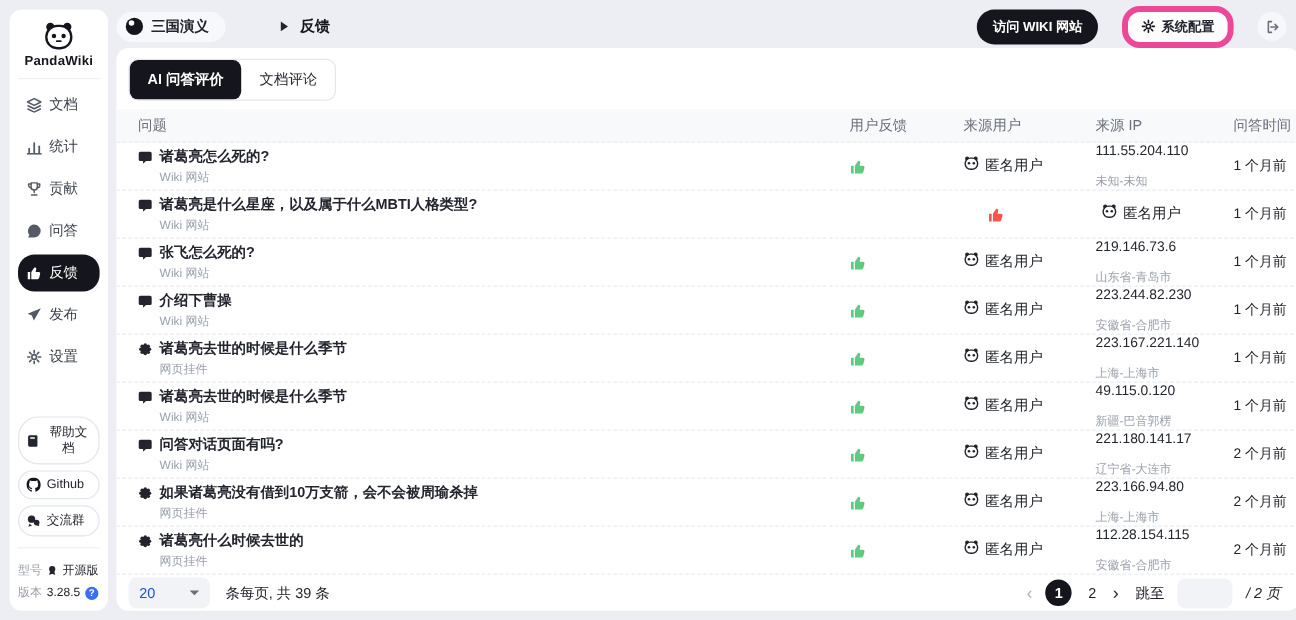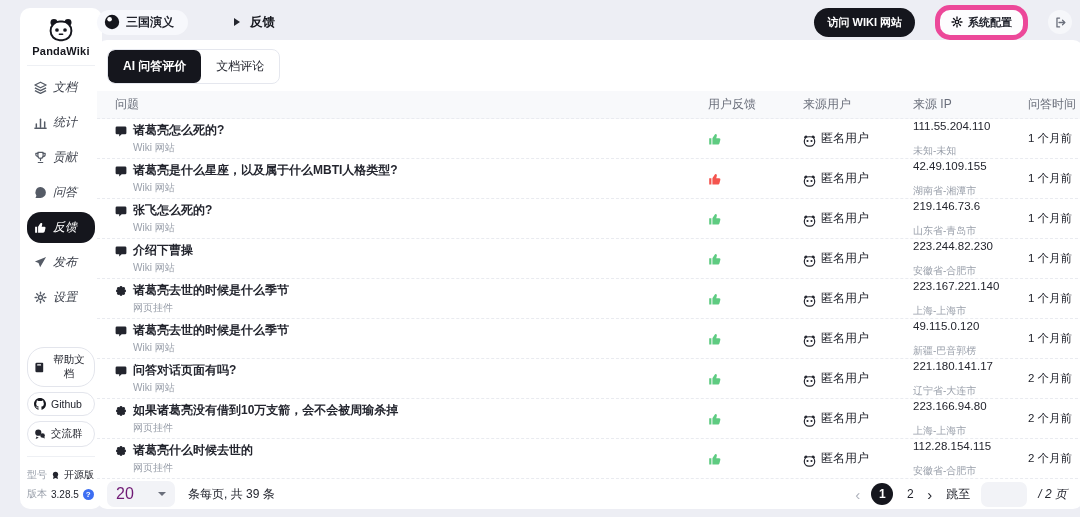--- a/index.html
+++ b/index.html
@@ -9,29 +9,29 @@
     font-family:"Liberation Sans","DejaVu Sans",sans-serif;
     color:#23252e;
     position:relative;
     overflow:hidden;
     font-size:12px;
   }
   svg { display:block; }
 
   
   .sidebar {
-    position:absolute; left:20px; top:8px; width:82px; height:501px;
+    position:absolute; left:8px; top:8px; width:82px; height:501px;
     background:#fff; border-radius:10px;
     display:flex; flex-direction:column; align-items:center;
     padding:10px 7px 8px;
   }
   .logo { display:flex; flex-direction:column; align-items:center; gap:3px; }
   .logo-text { font-size:11px; font-weight:700; color:#15161d; letter-spacing:.2px; }
   .side-divider { width:100%; height:1px; background:#eef0f4; margin:8px 0 6px; }
-  .nav { width:100%; display:flex; flex-direction:column; gap:4px;font-style:italic; }
+  .nav { width:100%; display:flex; flex-direction:column; gap:4px; }
   .nav-item {
     display:flex; align-items:center; gap:6px;
     padding:7px 7px; border-radius:14px; cursor:pointer;
     font-size:12px; color:#3c404b;
   }
   .nav-item .nic { color:#555b66; }
   .nav-item.active { background:#15161d; color:#fff; }
   .nav-item.active .nic { color:#fff; }
   .side-spacer { flex:1; }
   .side-btn {
@@ -107,33 +107,33 @@
 
   .tbody { flex:none; }
   .trow {
     display:flex; align-items:center; height:40px; padding-left:18px;
     border-bottom:1px dashed #e9ebf0; cursor:pointer;
   }
   .q-title { display:flex; align-items:center; gap:6px; font-size:12px; font-weight:600; color:#23252e; white-space:nowrap; }
   .q-src { font-size:10px; color:#9aa0ab; margin-left:18px; margin-top:2px; }
   .thumb-up { color:#5ecb81; }
   .thumb-down { color:#f4544e; transform:rotate(180deg); }
-  .user-cell { display:flex; align-items:flex-end; gap:5px; font-size:12px; color:#23252e; }
+  .user-cell { display:flex; align-items:flex-start; gap:5px; font-size:12px; color:#23252e; }
   .ip-main { font-size:11.5px; color:#23252e; white-space:nowrap; }
   .ip-loc { font-size:10px; color:#9aa0ab; margin-top:12px; white-space:nowrap; }
   .time-cell { font-size:11.5px; color:#23252e; }
 
   
   .pagebar {
     flex:1; display:flex; align-items:center; padding:0 16px 0 10px;
   }
   .size-select {
     width:68px; height:26px; background:#f2f3f7; border-radius:7px;
     display:flex; align-items:center; justify-content:space-between;
-    padding:0 9px; font-size:16px; color:#701a75; cursor:pointer;
+    padding:0 9px; font-size:12px; color:#1d4ed8; cursor:pointer;
   }
   .caret-down {
     width:0; height:0; border-left:4px solid transparent; border-right:4px solid transparent;
     border-top:4.5px solid #6a6f7b;
   }
   .per-page { font-size:12px; color:#23252e; margin-left:13px; }
   .pager { margin-left:auto; display:flex; align-items:center; gap:11px; }
   .chev { font-size:15px; cursor:pointer; line-height:1; }
   .chev-prev { color:#aeb2bc; }
   .chev-next { color:#23252e; }
@@ -408,24 +408,20 @@
                 <circle cx="5.5" cy="4" r="3.2" fill="#23252e"></circle>
                 <circle cx="18.5" cy="4" r="3.2" fill="#23252e"></circle>
                 <rect x="2.4" y="3.2" width="19.2" height="17.2" rx="8.4" fill="#fff" stroke="#23252e" stroke-width="2.2"></rect>
                 <circle cx="8.3" cy="11" r="2" fill="#23252e"></circle>
                 <circle cx="15.7" cy="11" r="2" fill="#23252e"></circle>
               </svg>
           </span>
           <span>匿名用户</span>
         </div>
       </div>
-      <div class="col-ip">
-        <div class="ip-main">42.49.109.155</div>
-        <div class="ip-loc">湖南省-湘潭市</div>
-      </div>
       <div class="col-time time-cell">1 个月前</div>
     </div>
       <div class="trow">
       <div class="col-q">
         <div class="q-title">
           <span>
             <svg width="12" height="12" viewBox="0 0 14 14">
                 <path fill="#23252e" d="M2.2 1.8h9.6A1.5 1.5 0 0 1 13.3 3.3v6A1.5 1.5 0 0 1 11.8 10.8H7.8l-2.9 2.5V10.8H2.2A1.5 1.5 0 0 1 .7 9.3v-6A1.5 1.5 0 0 1 2.2 1.8z"></path>
               </svg>
           </span>

